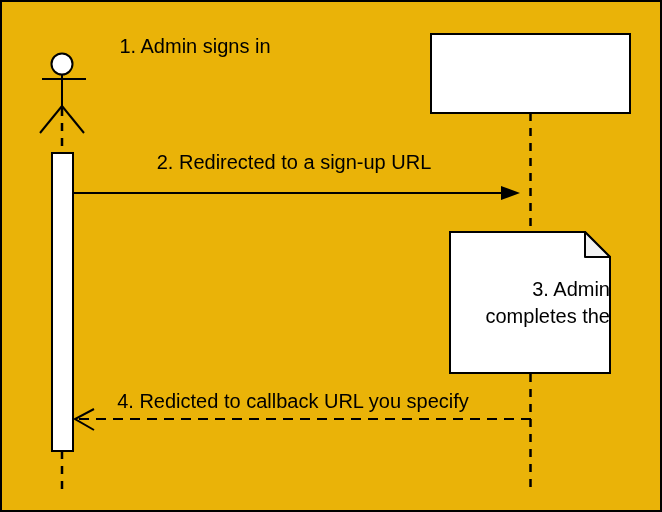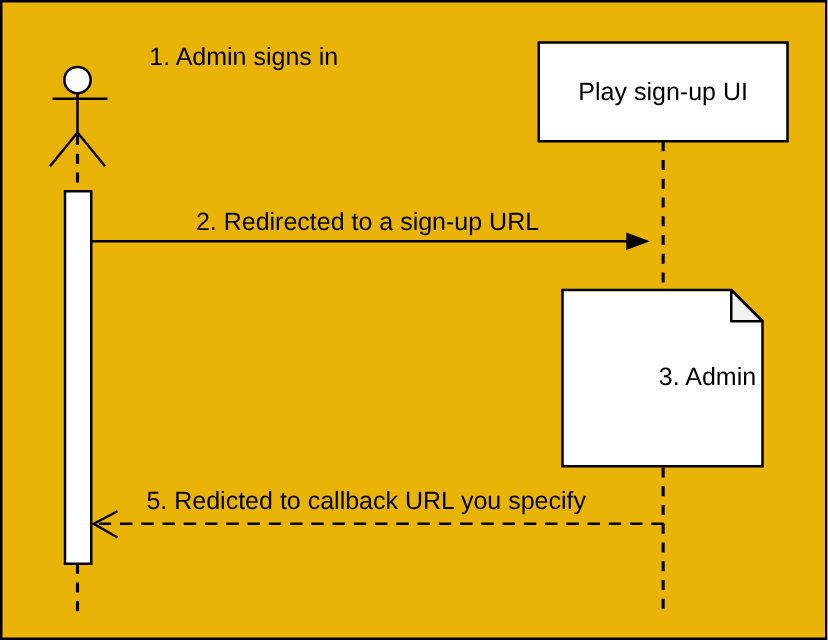--- a/index.html
+++ b/index.html
@@ -41,34 +41,33 @@
     left: 429px;
     top: 32px;
     width: 199px;
     height: 79px;
     display: flex;
     align-items: center;
     justify-content: center;
   }
   .msg2-label {
     left: 92px;
-    top: 162px;
+    top: 146px;
     width: 400px;
   }
   .note-label {
     left: 448px;
     top: 230px;
     width: 160px;
     height: 141px;
     line-height: 27px;
     display: flex;
     flex-direction: column;
-    align-items: center;
+    align-items: flex-end;
     justify-content: center;
-    padding-left: 36px;
   }
   .msg4-label {
     left: 91px;
     top: 385px;
     width: 400px;
   }
 </style>
 </head>
 <body>
 
@@ -108,25 +107,23 @@
     <g>
       <line x1="529" y1="417" x2="76" y2="417" stroke="#000000" stroke-width="2" stroke-dasharray="10 7"></line>
       <polyline points="92,407 73,417 92,428" fill="none" stroke="#000000" stroke-width="2"></polyline>
     </g>
   </svg>
 
   <div class="label caption-step1">
     <div>1. Admin signs in</div>
   </div>
 
-  <div class="label participant-label">
-    <span>Play sign-up UI</span>
-  </div>
 
   <div class="label msg2-label">2. Redirected to a sign-up URL</div>
 
   <div class="label note-label">
     <div>3. Admin</div>
+    <div>completes the</div>
   </div>
 
-  <div class="label msg4-label">5. Redicted to callback URL you specify</div>
+  <div class="label msg4-label">4. Redicted to callback URL you specify</div>
 
 </div>
 
 </body></html>

